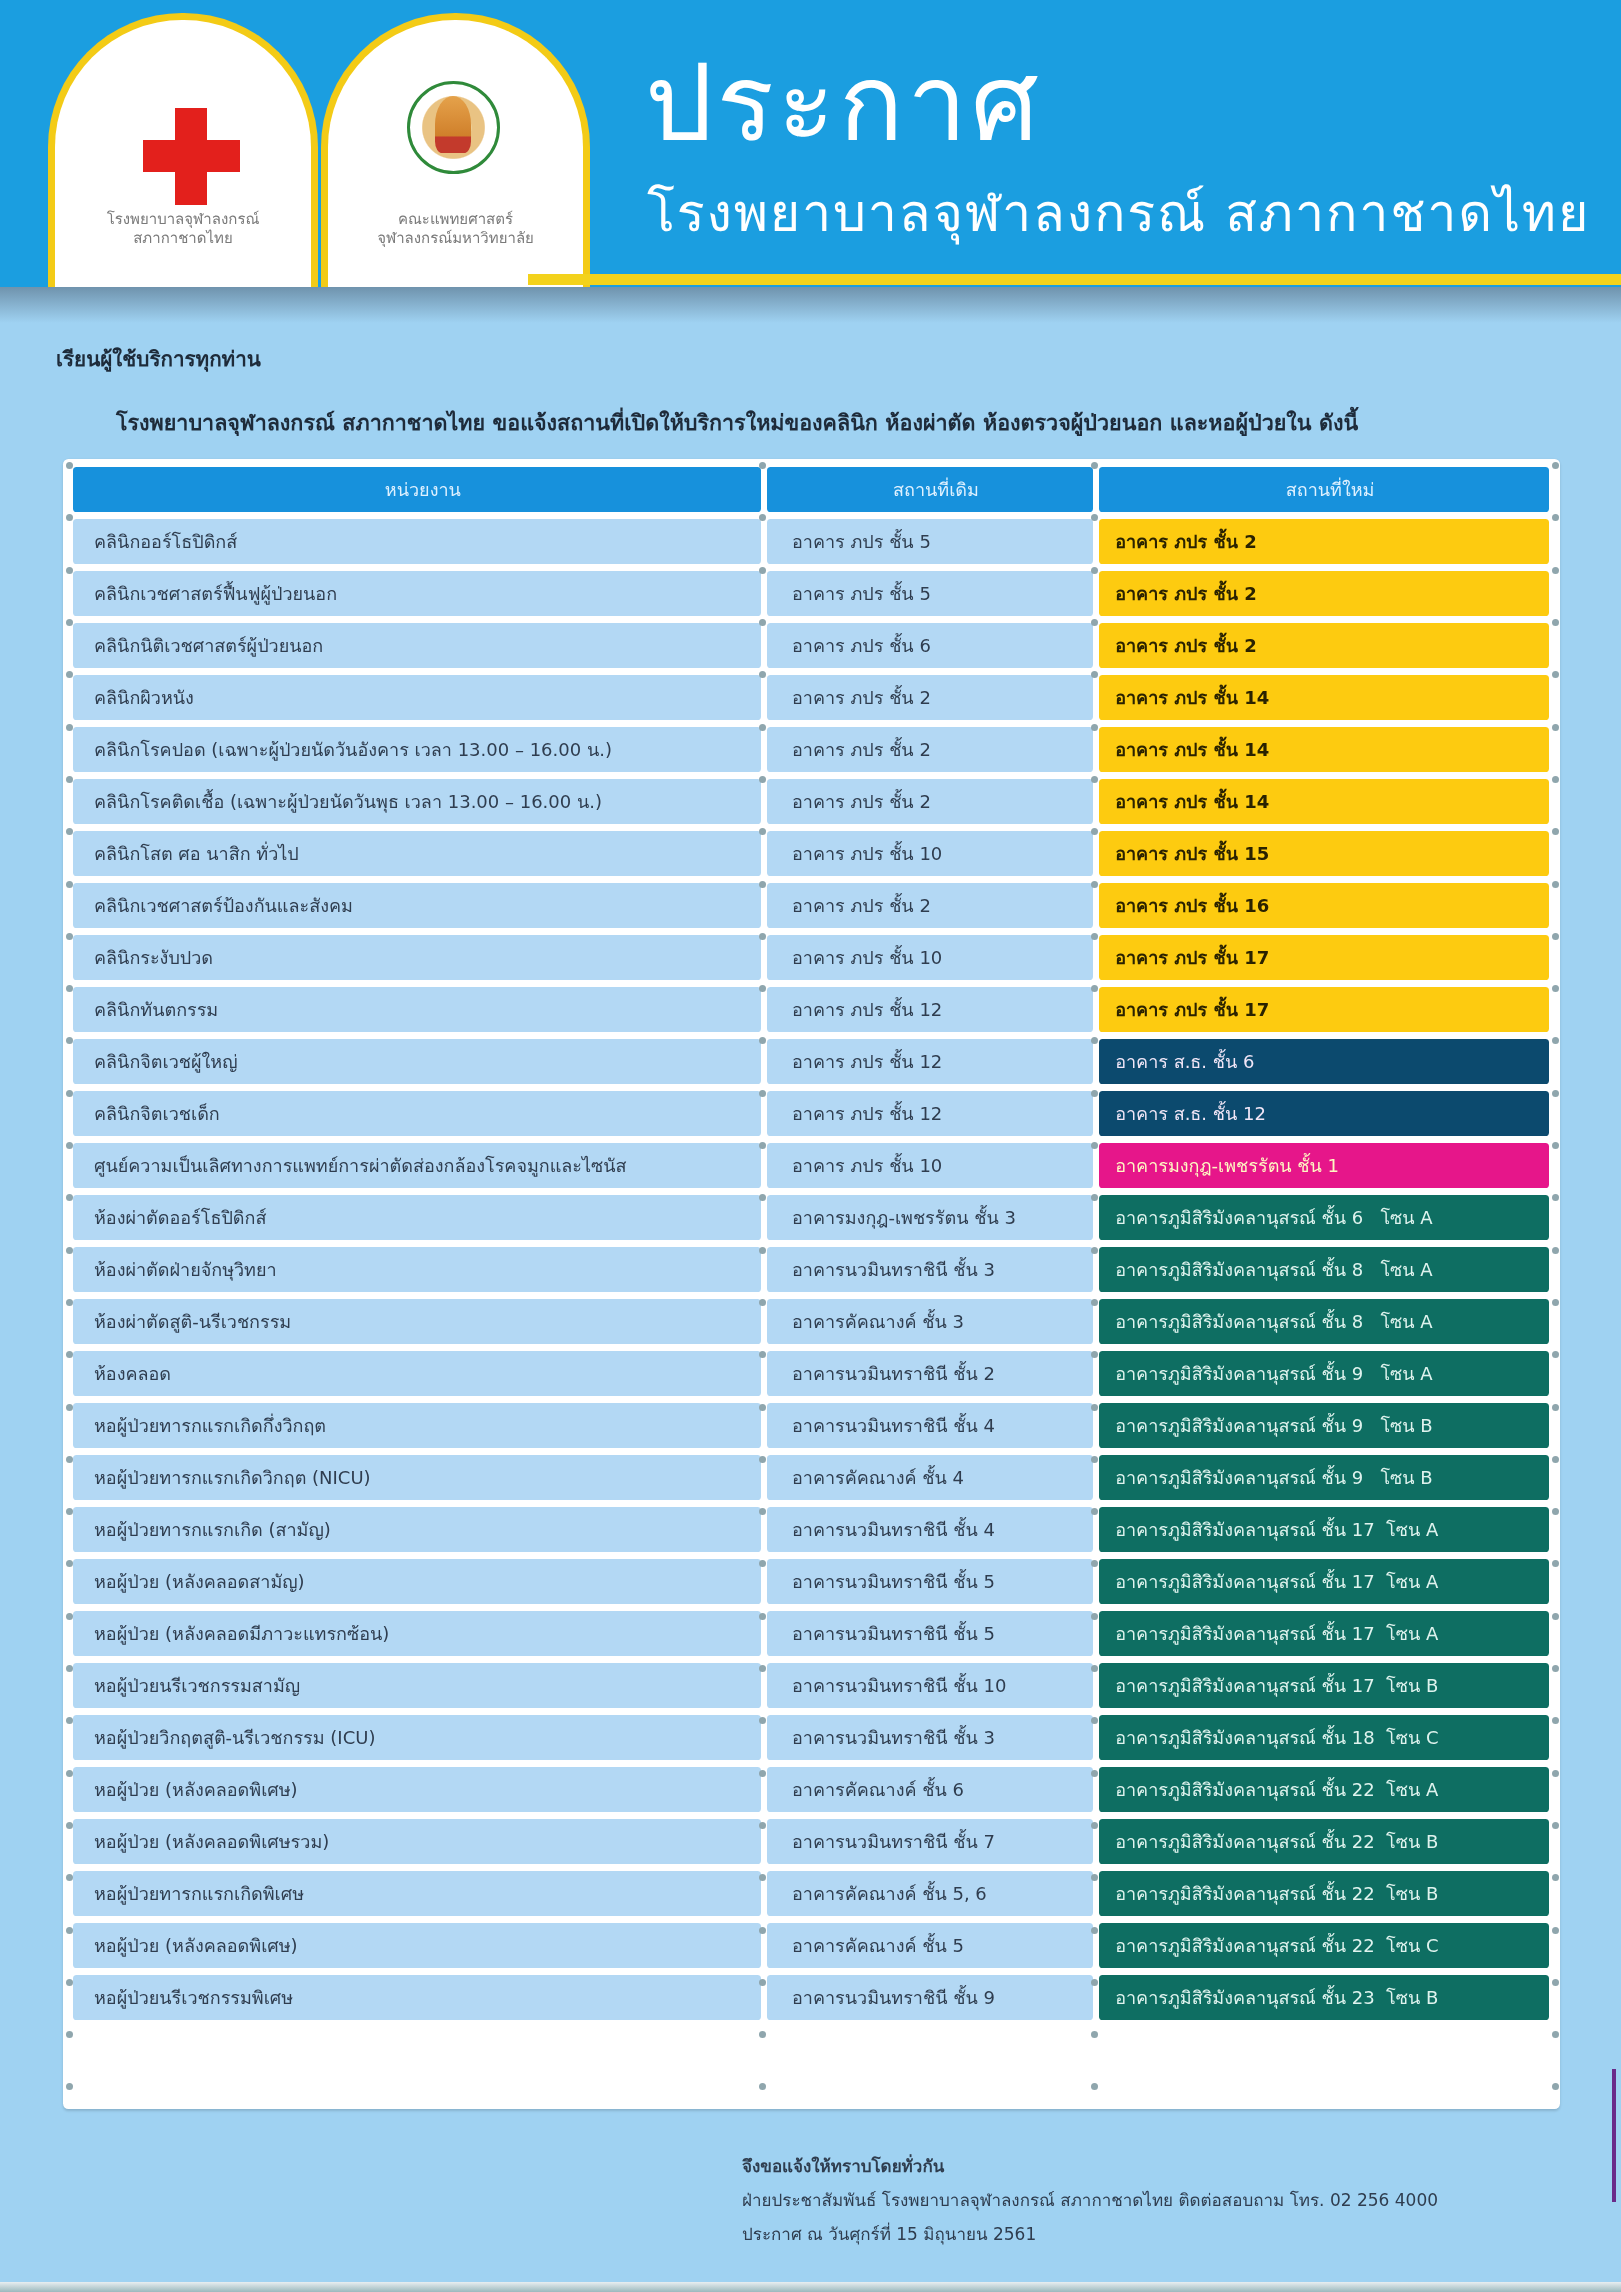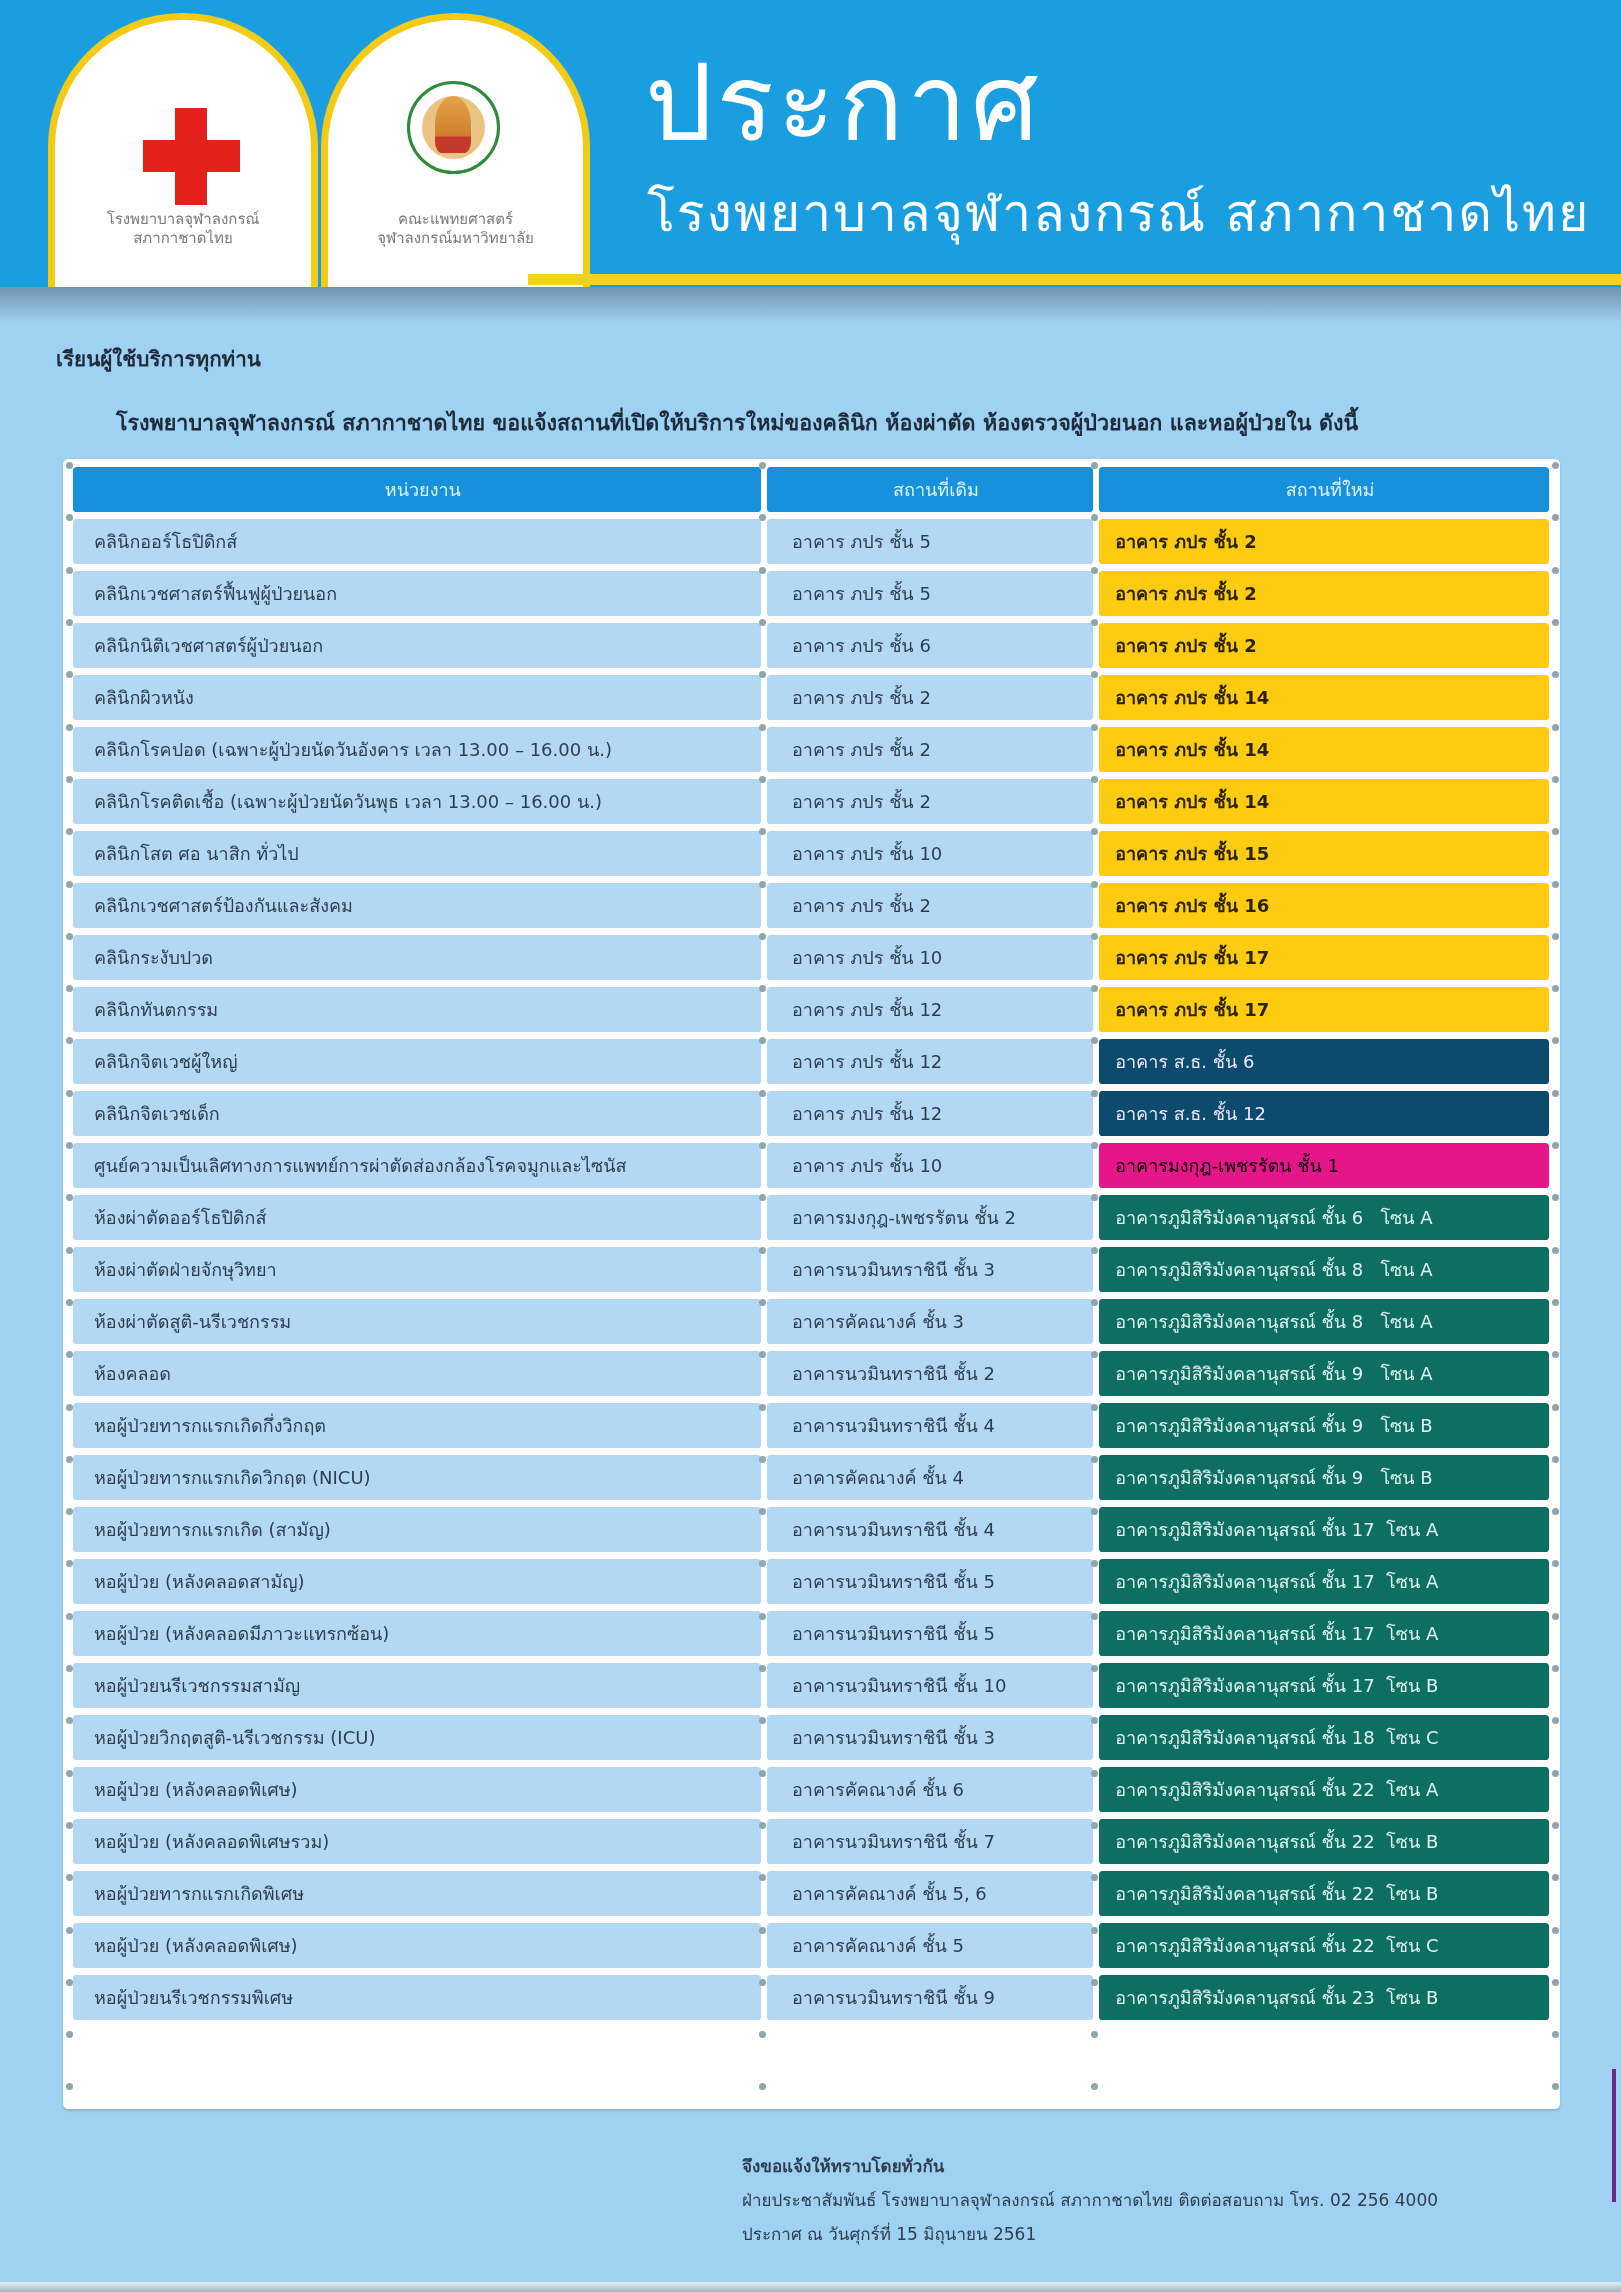--- a/index.html
+++ b/index.html
@@ -91,21 +91,21 @@
   }
   .c1 { width: 688px; margin-right: 6.3px; padding-left: 21px; background: #b3d8f4; }
   .c2 { width: 326px; margin-right: 6.3px; padding-left: 25px; background: #b3d8f4; }
   .c3 { width: 450px; padding-left: 16px; }
   .row.header .cell {
     background: #1791dc; color: #dff1ff; justify-content: center; padding-left: 12px;
     font-size: 18px;
   }
   .c3.yellow { background: #fdcb10; color: #2a2200; font-weight: bold; }
   .c3.purple { background: #0c4a6e; color: #f1e6f7; }
-  .c3.pink   { background: #e6168a; color: #000000; }
+  .c3.pink   { background: #e6168a; color: #fef9c3; }
   .c3.teal   { background: #0e6e62; color: #dff3ee; }
   .dot {
     position: absolute; width: 7.2px; height: 7.2px; border-radius: 50%;
     background: #8fa6ad;
   }
   
   .footer {
     position: absolute; left: 742px; top: 2149px;
     color: #2f3d4f; font-size: 17px; line-height: 34px;
   }
@@ -214,21 +214,21 @@
       <div class="cell c2">อาคาร ภปร ชั้น 12</div>
       <div class="cell c3 purple" style="white-space: pre;">อาคาร ส.ธ. ชั้น 12</div>
     </div>
     <div class="row">
       <div class="cell c1">ศูนย์ความเป็นเลิศทางการแพทย์การผ่าตัดส่องกล้องโรคจมูกและไซนัส</div>
       <div class="cell c2">อาคาร ภปร ชั้น 10</div>
       <div class="cell c3 pink" style="white-space: pre;">อาคารมงกุฎ-เพชรรัตน ชั้น 1</div>
     </div>
     <div class="row">
       <div class="cell c1">ห้องผ่าตัดออร์โธปิดิกส์</div>
-      <div class="cell c2">อาคารมงกุฎ-เพชรรัตน ชั้น 2</div>
+      <div class="cell c2">อาคารมงกุฎ-เพชรรัตน ชั้น 3</div>
       <div class="cell c3 teal" style="white-space: pre;">อาคารภูมิสิริมังคลานุสรณ์ ชั้น 6   โซน A</div>
     </div>
     <div class="row">
       <div class="cell c1">ห้องผ่าตัดฝ่ายจักษุวิทยา</div>
       <div class="cell c2">อาคารนวมินทราชินี ชั้น 3</div>
       <div class="cell c3 teal" style="white-space: pre;">อาคารภูมิสิริมังคลานุสรณ์ ชั้น 8   โซน A</div>
     </div>
     <div class="row">
       <div class="cell c1">ห้องผ่าตัดสูติ-นรีเวชกรรม</div>
       <div class="cell c2">อาคารคัคณางค์ ชั้น 3</div>

